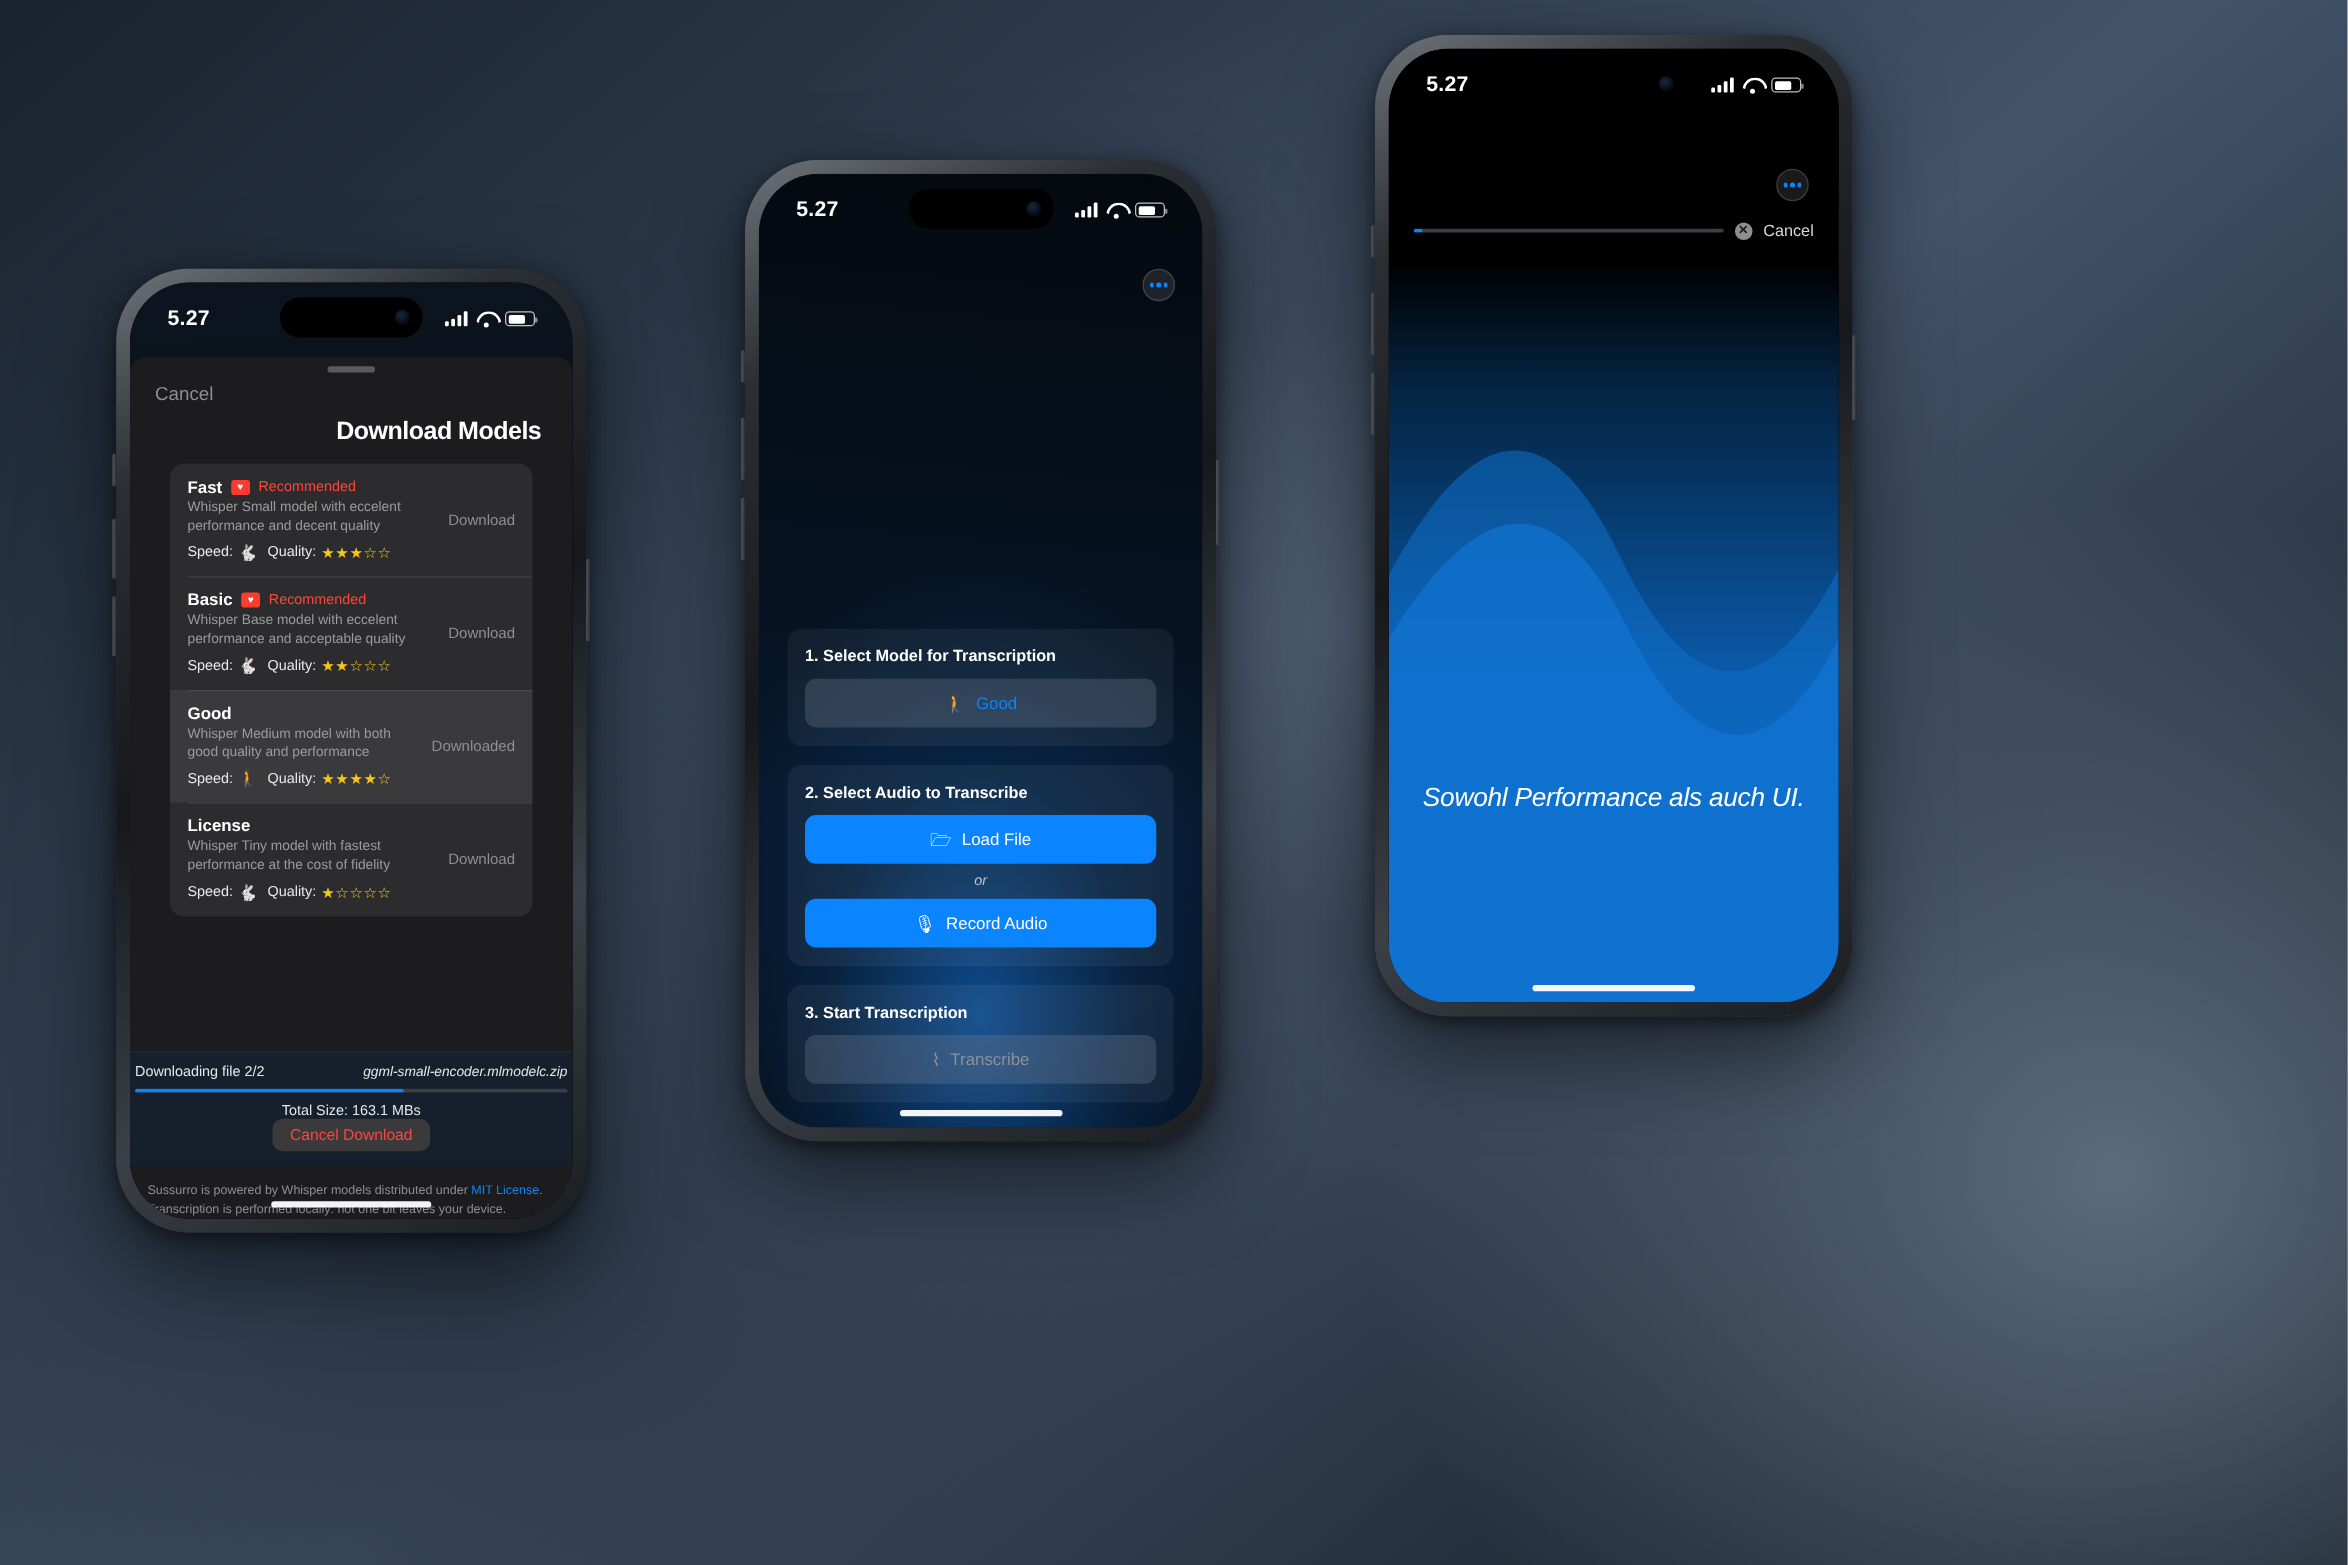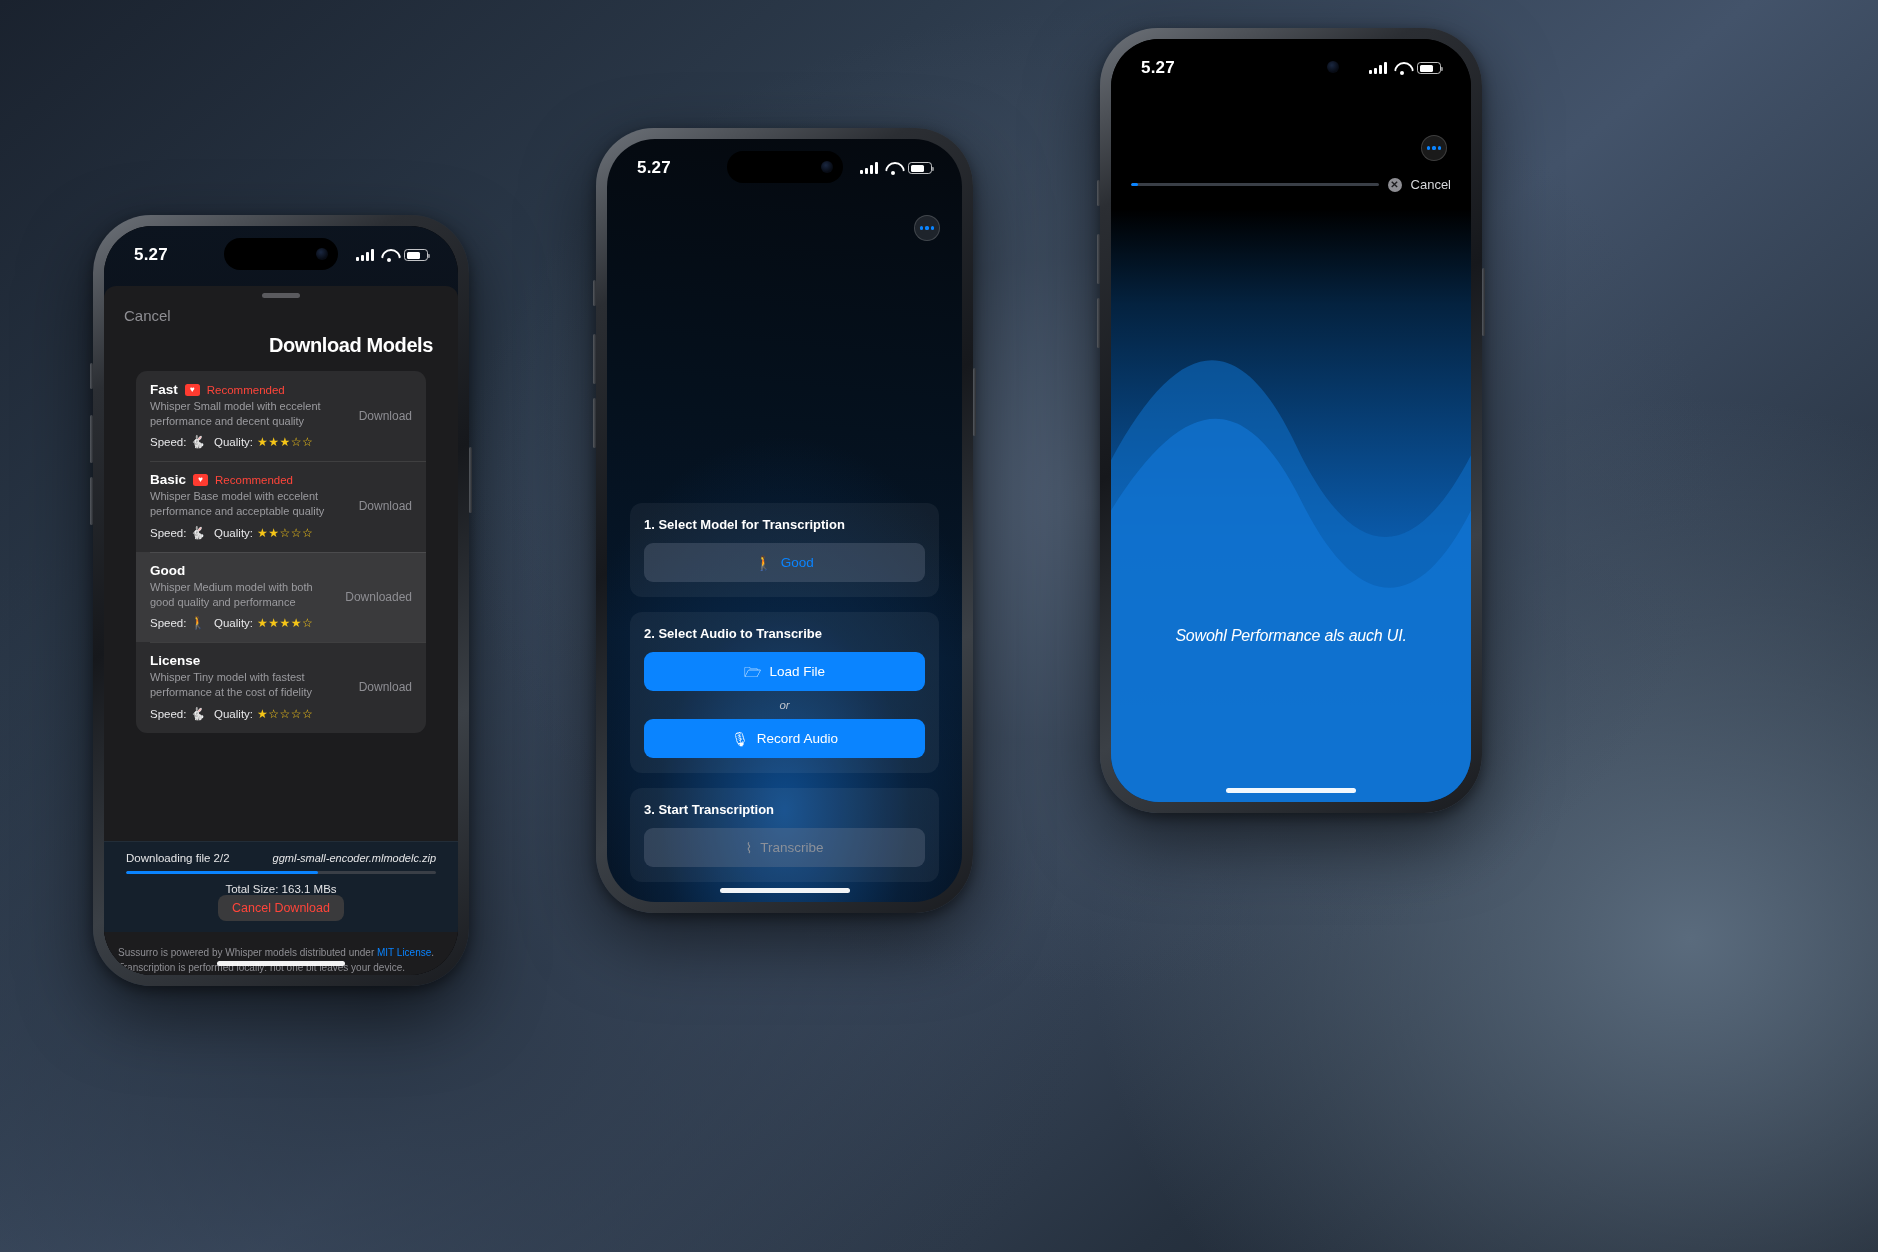--- a/index.html
+++ b/index.html
@@ -152,21 +152,21 @@
   .speed-icon.walk { color:#37a0e8; }
   .stars { letter-spacing:.5px; font-size:12px; color:#f5c518; }
   .model-action {
     font-size: 12px; color:#8e8e93;
     align-self:center; white-space:nowrap; padding-left:6px;
   }
 
   .dl-panel {
     margin-top:auto;
     background:#15202c;
-    padding: 10px 22px 11px;
+    padding: 10px 4px 11px;
     border-top: 1px solid rgba(255,255,255,.06);
   }
   .dl-row1 { display:flex; justify-content:space-between; align-items:baseline; }
   .dl-status { font-size:11.5px; color:#e5e5e7; }
   .dl-file { font-size:11px; color:#e5e5e7; font-style:italic; }
   .dl-track {
     height:3px; background:#3a3f47; border-radius:2px; margin:7px 0 9px;
     overflow:hidden;
   }
   .dl-fill { height:100%; background:#0a84ff; border-radius:2px; }
@@ -247,21 +247,21 @@
   .rp-cancel-label { font-size:13px; color:#d6d7da; }
   .wave-area {
     position:absolute; left:0; right:0; top:170px; bottom:0;
     background: linear-gradient(180deg, #000 0%, #04223f 16%, #0a59a8 55%, #0b67c4 100%);
     overflow:hidden;
   }
   .wave-area svg { position:absolute; left:0; bottom:0; width:100%; height:100%; }
   .caption {
     position:absolute; left:0; right:0; top:418px;
     text-align:center; color:#fff;
-    font-size:16px; font-style:italic; letter-spacing:-.2px;
+    font-size:21px; font-style:italic; letter-spacing:-.2px;
     z-index:10; padding:0 16px;
   }
 </style>
 </head>
 <body>
 
 <div class="phone" id="phone-left">
   <div class="side-btn" style="left:-3px; top:148px; width:3px; height:26px;"></div>
   <div class="side-btn" style="left:-3px; top:200px; width:3px; height:48px;"></div>
   <div class="side-btn" style="left:-3px; top:262px; width:3px; height:48px;"></div>

